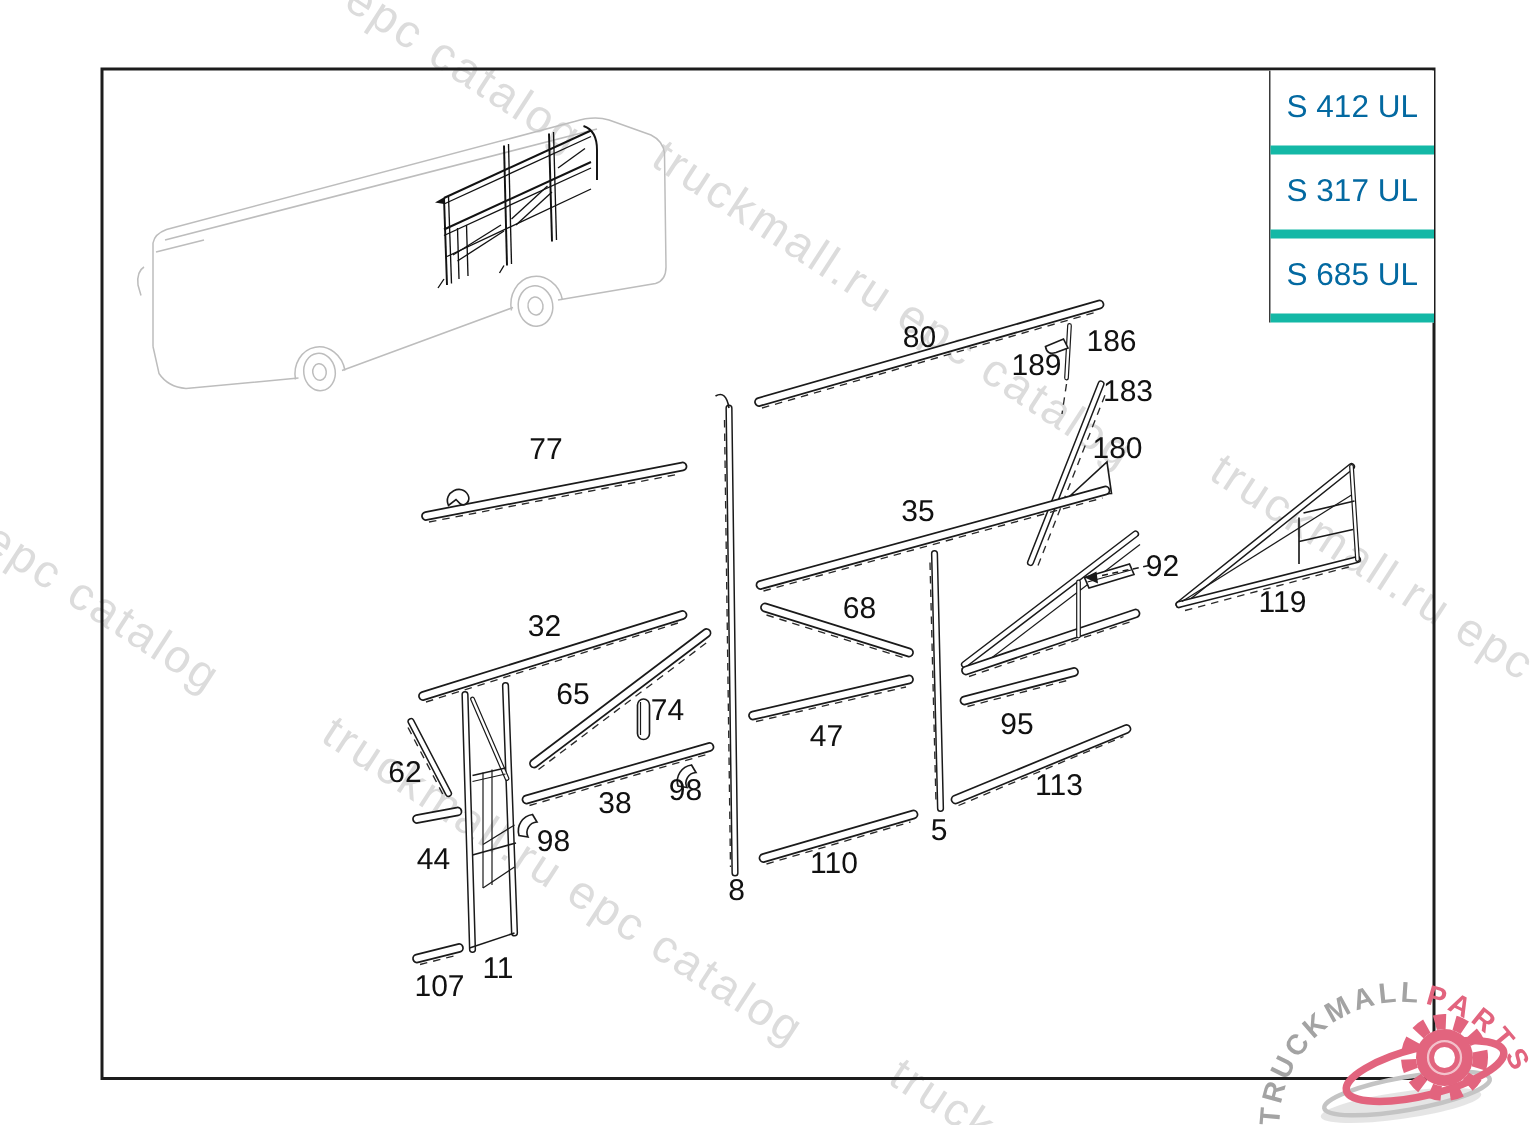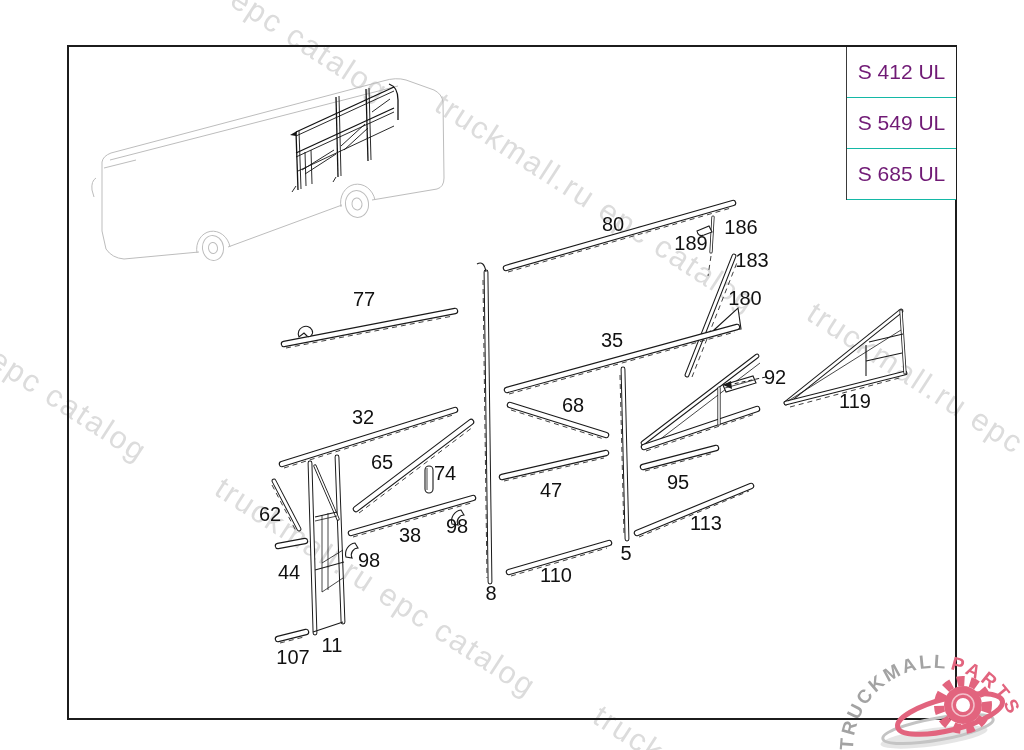--- a/index.html
+++ b/index.html
@@ -18,22 +18,22 @@
     position:absolute;left:67px;top:45px;width:886px;height:671px;
     border:2px solid #1c1c1c;background:transparent;
   }
   
   .codes{
     position:absolute;left:846px;top:47px;width:109px;
     border-left:1px solid #3a3a3a;background:#ffffff;
   }
   .code-cell{
     height:50px;display:flex;align-items:center;justify-content:center;
-    border-bottom:1px solid #14b8a6;
-    font-size:21px;color:#701a75;
+    border-bottom:6px solid #14b8a6;
+    font-size:21px;color:#0369a1;
   }
   
   svg.stage{position:absolute;left:0;top:0;}
   .ro{stroke:#1a1a1a;stroke-width:6.5;stroke-linecap:round;fill:none}
   .ri{stroke:#ffffff;stroke-width:4.2;stroke-linecap:round;fill:none}
   .tno{stroke:#1a1a1a;stroke-width:4.8;stroke-linecap:round;fill:none}
   .tni{stroke:#ffffff;stroke-width:2.8;stroke-linecap:round;fill:none}
   .sno{stroke:#1a1a1a;stroke-width:3.2;stroke-linecap:round;fill:none}
   .sni{stroke:#ffffff;stroke-width:1.6;stroke-linecap:round;fill:none}
   .rh{stroke:#2a2a2a;stroke-width:0.9;stroke-dasharray:5 4;fill:none}
@@ -52,21 +52,21 @@
 <div class="wm" style="left:448px;top:86px">truckmall.ru epc catalog</div>
 <div class="wm" style="left:820px;top:295px">truckmall.ru epc catalog</div>
 <div class="wm" style="left:-161px;top:235px">truckmall.ru epc catalog</div>
 <div class="wm" style="left:228px;top:470px">truckmall.ru epc catalog</div>
 <div class="wm" style="left:606px;top:698px">truckmall.ru epc catalog</div>
 
 <div class="frame"></div>
 
 <div class="codes">
   <div class="code-cell">S 412 UL</div>
-  <div class="code-cell">S 549 UL</div>
+  <div class="code-cell">S 317 UL</div>
   <div class="code-cell">S 685 UL</div>
 </div>
 
 <svg class="stage" width="1024" height="750" viewBox="0 0 1024 750">
 
   <g>
     <path class="bus" d="M102,231 L102,162 Q103,156 111,153 L383,81 Q396,77 406,80 L434,90 Q442,94 443,102 L444,178 Q444,187 437,189 L372,200 M342,205 L228,247 M199,252 L124,259 Q112,258 106,249 L102,231"></path>
     <path class="bus" d="M110,160 L398,86"></path>
     <path class="bus" d="M104,168 L136,160"></path>
     <path class="bus" d="M96,178 q-5,3 -4,12 l2,7"></path>

